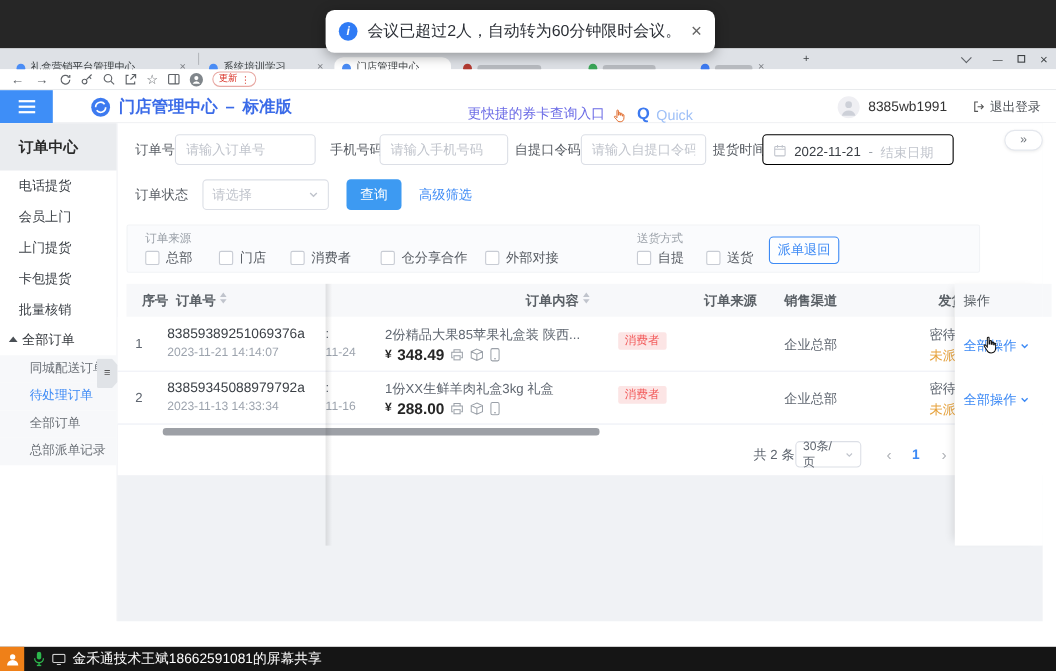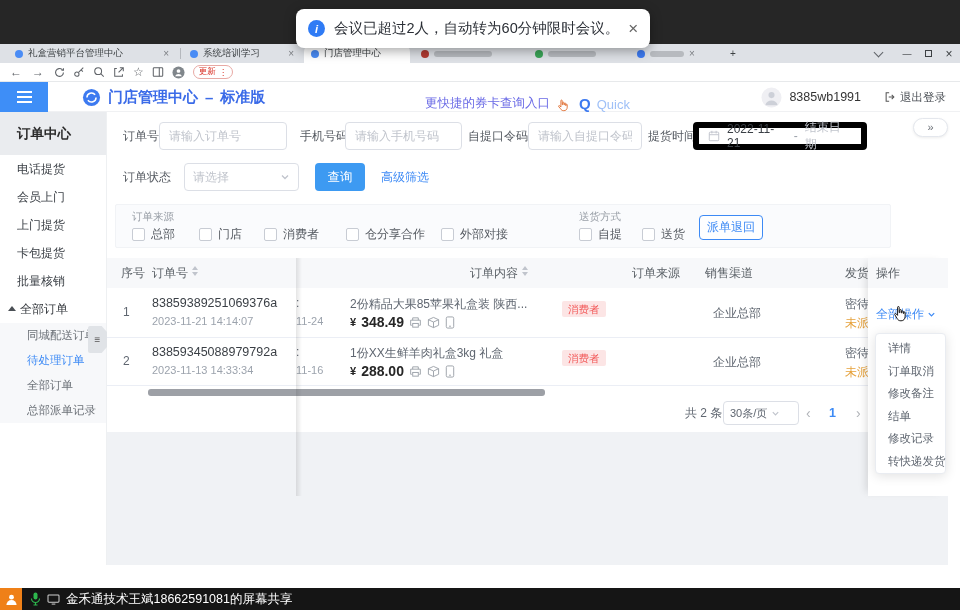--- a/index.html
+++ b/index.html
@@ -12,21 +12,21 @@
   #top-strip { left:0; top:0; width:960px; height:44px; background:#262626; }
   #banner { left:296px; top:9px; width:354px; height:39px; background:#fff; border-radius:8px;
     box-shadow:0 3px 12px rgba(0,0,0,.35); display:flex; align-items:center; padding:0 12px; gap:9px; z-index:100; }
   #banner .info { width:17px; height:17px; border-radius:50%; background:#2f7bf5; color:#fff;
     font-size:11px; font-weight:bold; display:flex; align-items:center; justify-content:center; flex:0 0 auto; font-style:italic;}
   #banner .txt { font-size:14.5px; color:#2b2f36; white-space:nowrap; }
   #banner .close { margin-left:auto; color:#666; font-size:17px; line-height:1; cursor:default; }
 
   
   #tabbar { left:0; top:44px; width:960px; height:19px; background:#dee1e6; }
-  .tab { position:absolute; top:0; height:19px; display:flex; align-items:center; gap:5px;
+  .tab { position:absolute; top:8px; height:19px; display:flex; align-items:center; gap:5px;
     padding:0 7px; font-size:9.5px; color:#3c4043; overflow:hidden; }
   .tab.active { background:#fff; border-radius:8px 8px 0 0; }
   .tab .fav { width:8px; height:8px; border-radius:50%; flex:0 0 auto; }
   .tab .lbl { white-space:nowrap; overflow:hidden; flex:1; }
   .tab .x { color:#7c7f84; font-size:10px; flex:0 0 auto; }
   .smudge { height:6px; width:58px; background:#b7babf; border-radius:3px; }
   .tabsep { position:absolute; top:4px; width:1px; height:11px; background:#b5b8bd; }
   .winbtn { position:absolute; top:0; height:19px; width:20px; display:flex; align-items:center; justify-content:center;
     color:#3c4043; font-size:10px; }
   .boxglyph { width:7px; height:7px; border:1px solid #3c4043; }
@@ -79,43 +79,43 @@
   #bottom-white { left:0; top:565px; width:960px; height:23px; background:#fff; }
 
   #panel { left:107px; top:112px; width:841px; height:320px; background:#fff; }
   .flabel { position:absolute; height:28px; line-height:28px; font-size:12px; color:#565b62; white-space:nowrap; }
   .finput { position:absolute; height:28px; border:1px solid #dcdfe6; border-radius:4px; font-size:12px;
     color:#333; padding:0 9px; outline:none; background:#fff; }
   .finput::placeholder { color:#c0c4cc; }
   .selbox { position:absolute; height:28px; border:1px solid #dcdfe6; border-radius:4px; background:#fff;
     display:flex; align-items:center; padding:0 8px; font-size:12px; }
   .selbox .ph { color:#c0c4cc; flex:1; }
-  .datebox { position:absolute; height:28px; border:6px solid #000000; border-radius:4px; background:#fff;
-    display:flex; align-items:center; padding:8px 9px; gap:7px; font-size:12px; }
+  .datebox { position:absolute; height:28px; border:1px solid #000000; border-radius:4px; background:#fff;
+    display:flex; align-items:flex-start; padding:8px 9px; gap:7px; font-size:12px; }
   .datebox .dv { color:#3a3f45; }
   .datebox .sep { color:#9aa0a8; }
   .datebox .ph { color:#c0c4cc; }
   #btn-search { position:absolute; left:208px; top:51px; width:50px; height:28px; background:#3d9af2;
     border-radius:4px; color:#fff; font-size:12.5px; text-align:center; line-height:28px; }
   #adv-link { position:absolute; left:274px; top:51px; height:28px; line-height:28px; font-size:12px; color:#3d8af5; }
   #collapse-pill { position:absolute; left:806px; top:6px; width:35px; height:19px; background:#fff;
     border:1px solid #e4e7ed; border-radius:10px; box-shadow:0 1px 3px rgba(0,0,0,.08);
     text-align:center; line-height:17px; font-size:11px; color:#6b7077; }
 
   #cbx-box { position:absolute; left:8px; top:92px; width:776px; height:44px; background:#fafbfd;
     border:1px solid #f1f3f6; border-radius:2px; }
   .cb-sec { position:absolute; top:5px; font-size:10.5px; color:#9aa0a8; }
   .cb-item { position:absolute; top:21px; height:16px; display:flex; align-items:center; gap:6px;
     font-size:12px; color:#565b62; }
   .cb { width:13px; height:13px; border:1px solid #c8ccd4; border-radius:2px; background:#fff; }
   #btn-return { position:absolute; left:583px; top:10px; width:64px; height:25px; border:1px solid #3d8af5;
     border-radius:4px; color:#3d8af5; font-size:12px; text-align:center; line-height:23px; background:#fdfeff; }
 
   
-  #thead { position:absolute; left:0; top:146px; width:841px; height:30px; background:#f7f8fa; }
+  #thead { position:absolute; left:8px; top:146px; width:841px; height:30px; background:#f7f8fa;font-weight:bold; }
   .th { position:absolute; top:0; height:30px; line-height:30px; font-size:12px; color:#5a6066; white-space:nowrap; }
   .sort { position:absolute; top:8px; display:flex; flex-direction:column; gap:2px; }
   .sort .u { width:0;height:0;border-left:3.5px solid transparent;border-right:3.5px solid transparent;border-bottom:4px solid #c0c4cc; }
   .sort .d { width:0;height:0;border-left:3.5px solid transparent;border-right:3.5px solid transparent;border-top:4px solid #c0c4cc; }
   .trow { position:absolute; left:0; width:841px; border-bottom:1px solid #ebeef5; background:#fff; }
   .cell { position:absolute; font-size:12px; color:#5f6670; white-space:nowrap; }
   .ono { font-size:12.5px; color:#3a3f45; }
   .otime { font-size:11px; color:#9ca3ad; }
   .clipcol { overflow:hidden; }
   .priceline { display:flex; align-items:center; gap:5px; }
@@ -128,21 +128,21 @@
   #opcol .oph { height:30px; line-height:30px; background:#f7f8fa; padding-left:8px; font-size:12px; color:#5a6066; }
   .oplink { position:absolute; left:8px; color:#3d8af5; font-size:12px; display:flex; align-items:center; gap:3px; }
   #lshadow { position:absolute; left:189px; top:146px; width:6px; height:238px;
     background:linear-gradient(to right, rgba(0,0,0,.10), rgba(0,0,0,0)); z-index:4; }
   #hscroll { position:absolute; left:8px; top:277px; width:748px; height:7px; }
   #hscroll .thumb { position:absolute; left:33px; top:0; width:397px; height:7px; background:#9da0a6; border-radius:3px; }
 
   
   #pager { position:absolute; left:0; top:288px; width:841px; height:26px; font-size:12px; color:#5f6670; }
   #pager .total { position:absolute; left:578px; top:0; line-height:26px; }
-  #pgsize { position:absolute; left:616px; top:1px; width:76px; height:24px; border:1px solid #dcdfe6;
+  #pgsize { position:absolute; left:616px; top:1px; width:60px; height:24px; border:1px solid #dcdfe6;
     border-radius:4px; display:flex; align-items:center; padding:0 6px; gap:4px; font-size:11px; color:#5f6670; background:#fff; }
   .pgarrow { position:absolute; top:0; line-height:26px; color:#b0b3b8; font-size:14px; }
   #pgnum { position:absolute; left:722px; top:0; line-height:26px; color:#3d8af5; font-weight:bold; font-size:12.5px; }
 
   
   #action-menu { left:875px; top:333px; width:71px; height:141px; background:#fff; border:1px solid #e9ecf1;
     border-radius:4px; box-shadow:0 2px 12px rgba(0,0,0,.12); z-index:40; padding-top:3px; }
   #action-menu .mi { height:22.5px; line-height:22.5px; padding-left:12px; font-size:11.5px; color:#5f6670; white-space:nowrap; }
   #cursor { left:893px; top:306px; z-index:45; }
 
@@ -494,28 +494,20 @@
         <svg width="9" height="9" viewBox="0 0 10 10" fill="none" stroke="#c0c4cc" stroke-width="1.3">
             <path d="M2 3.5l3 3 3-3"></path>
           </svg>
       </div>
       <span class="pgarrow" style="left:699px;">‹</span>
       <span id="pgnum">1</span>
       <span class="pgarrow" style="left:749px;">›</span>
     </div>
   </div>
 
-  <div id="action-menu" class="abs">
-    <div class="mi">详情</div>
-    <div class="mi">订单取消</div>
-    <div class="mi">修改备注</div>
-    <div class="mi">结单</div>
-    <div class="mi">修改记录</div>
-    <div class="mi">转快递发货</div>
-  </div>
 
   <span id="cursor" class="abs ic">
     <svg width="13" height="16" viewBox="0 0 12 15">
         <path d="M4.2 1.2c0-1 1.5-1 1.5 0v5h.6V4c0-.9 1.4-.9 1.4 0v2.4h.6V5.2c0-.8 1.3-.8 1.3 0V7h.5V6.2c0-.7 1.2-.7 1.2 0V9.5c0 2.8-1.5 4.4-3.9 4.4-1.8 0-2.9-.7-3.6-2.2L1.6 8.2c-.5-.8.6-1.6 1.3-.8l1.3 1.4z" fill="#fff" stroke="#111" stroke-width="0.9"></path>
       </svg>
   </span>
 
   <div id="share-bar" class="abs">
     <div class="obox">
       <svg width="13" height="13" viewBox="0 0 14 14">

